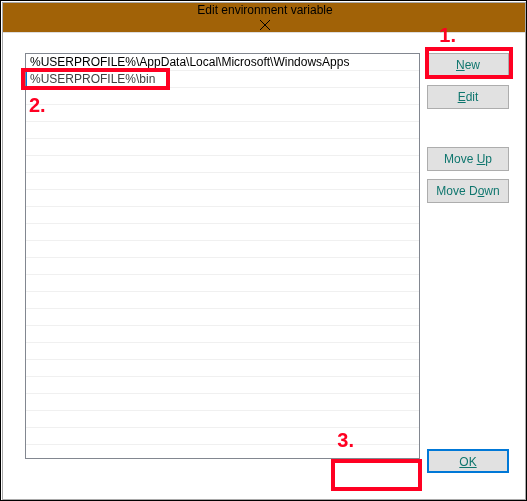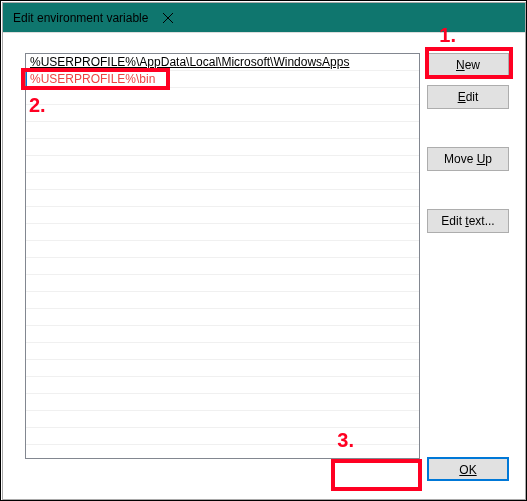--- a/index.html
+++ b/index.html
@@ -27,21 +27,22 @@
     position: absolute;
     top: 1px; left: 1px;
     background: #fff;
   }
   .titlebar {
     height: 30px;
     border-bottom: 1px solid #ddd;
     display: flex;
     align-items: center;
     padding: 0 8px 0 10px;
-    background: #0f766e;
+    background: #a16207;
+    flex-direction: column;
   }
   .close-btn {
     width: 40px; height: 28px;
     display: flex; align-items: center; justify-content: center;
     cursor: pointer;
   }
   .close-btn svg { width: 10px; height: 10px; }
   .body {
     position: absolute;
     top: 30px; left: 0; right: 0; bottom: 0;
@@ -57,36 +58,35 @@
     background: #fff;
     overflow: hidden;
   }
   .row {
     height: 17px;
     line-height: 17px;
     padding: 0 4px;
     white-space: nowrap;
     border-bottom: 1px solid #f0f0f0;
     color: #000;
-    text-decoration: underline;
   }
   .row.selected {
     background: #0078d7;
     color: #fff;
   }
   .row.editing {
     background: #fff;
     color: #000;
     padding: 0;
   }
   .row.editing .cell-edit {
     display: inline-block;
     border: 1px solid #0078d7;
     background: #fff;
-    color: #ef4444;
+    color: #404040;
     height: 16px;
     line-height: 14px;
     padding: 0 3px;
     width: 142px;
     font-size: 12px;
   }
   .grid-lines .gl {
     height: 17px;
     border-bottom: 1px solid #f0f0f0;
   }
@@ -99,33 +99,33 @@
   .btn {
     display: block;
     width: 82px;
     height: 24px;
     background: #e1e1e1;
     border: 1px solid #adadad;
     margin-bottom: 8px;
     font-size: 12px;
     line-height: 22px;
     text-align: center;
-    color: #000000;
+    color: #0f766e;
     cursor: pointer;
   }
   .btn.gap-before { margin-top: 38px; }
   .under { text-decoration: underline; }
   .bottom-buttons {
     position: absolute;
     right: 16px;
     bottom: 14px;
     display: flex;
     gap: 8px;
   }
-  .bottom-buttons .btn { margin-bottom: 4px; text-decoration: underline; }
+  .bottom-buttons .btn { margin-bottom: 12px; text-decoration: underline; }
   .btn.ok {
     border: 2px solid #0078d7;
     background: #e1e1e1;
   }
   
   .callout-box {
     position: absolute;
     border: 4px solid #ff0022;
     pointer-events: none;
   }
@@ -195,24 +195,24 @@
       <div class="btn">
         <span class="under">N</span><span>ew</span>
       </div>
       <div class="btn">
         <span class="under">E</span><span>dit</span>
       </div>
 
       <div class="btn gap-before">
         <span>Move </span><span class="under">U</span><span>p</span>
       </div>
-
-      <div class="btn gap-before">
-        <span>Edit </span><span class="under">t</span><span>ext...</span>
-      </div>
+      <div class="btn">
+        <span>Move D</span><span class="under">o</span><span>wn</span>
+      </div>
+
     </div>
 
     <div class="bottom-buttons">
       <div class="btn ok">OK</div>
     </div>
   </div>
 
 </div>
 
 <div id="c1-box" class="callout-box"></div>

